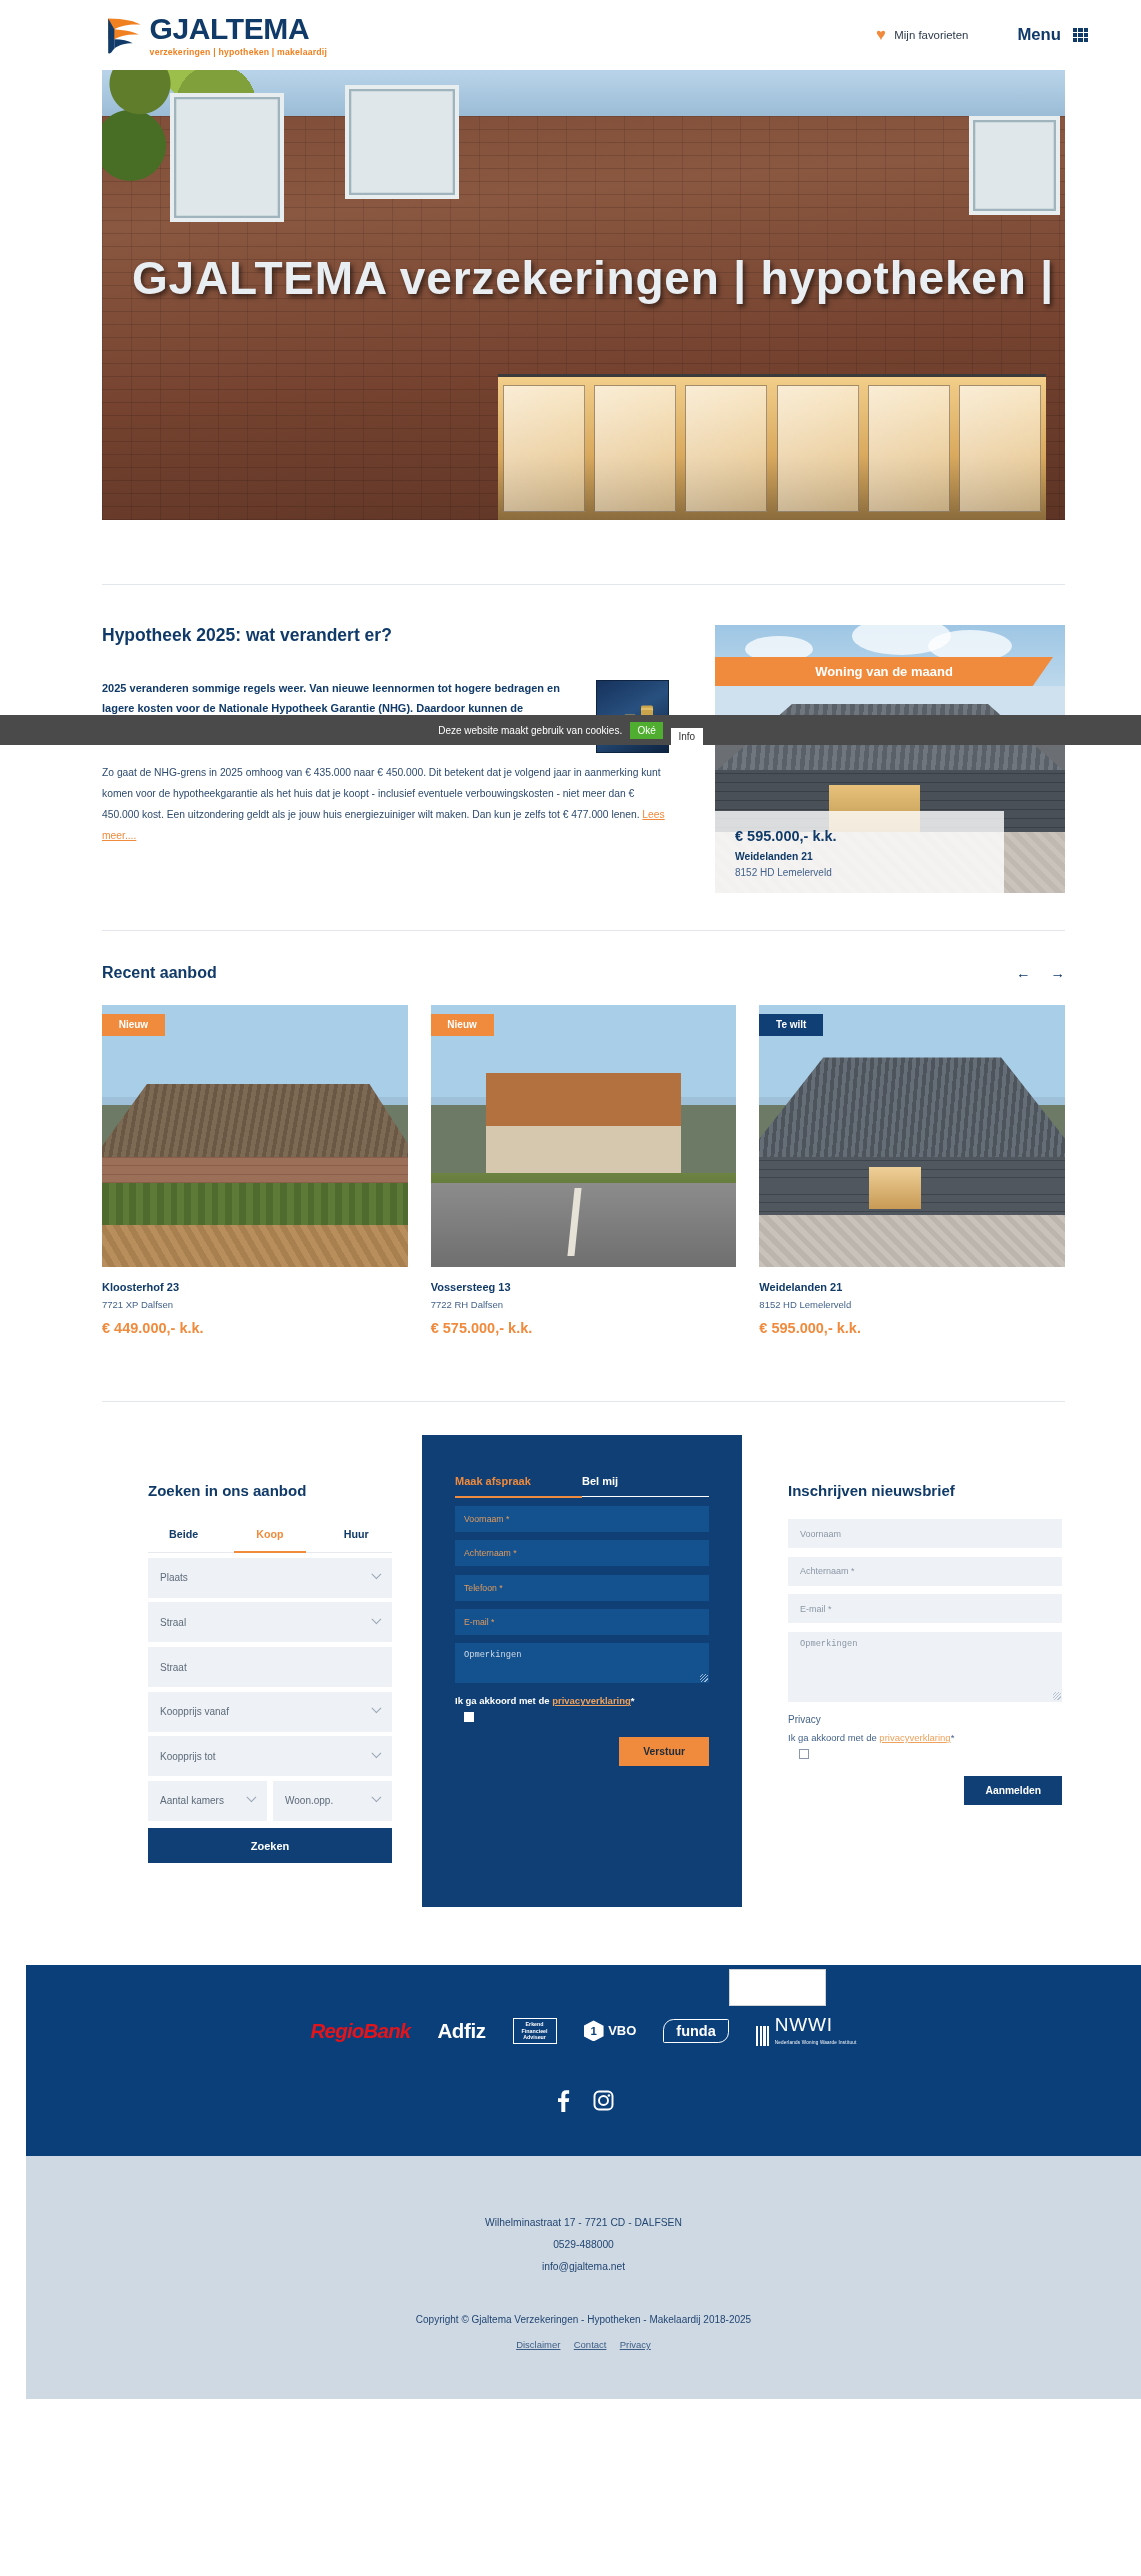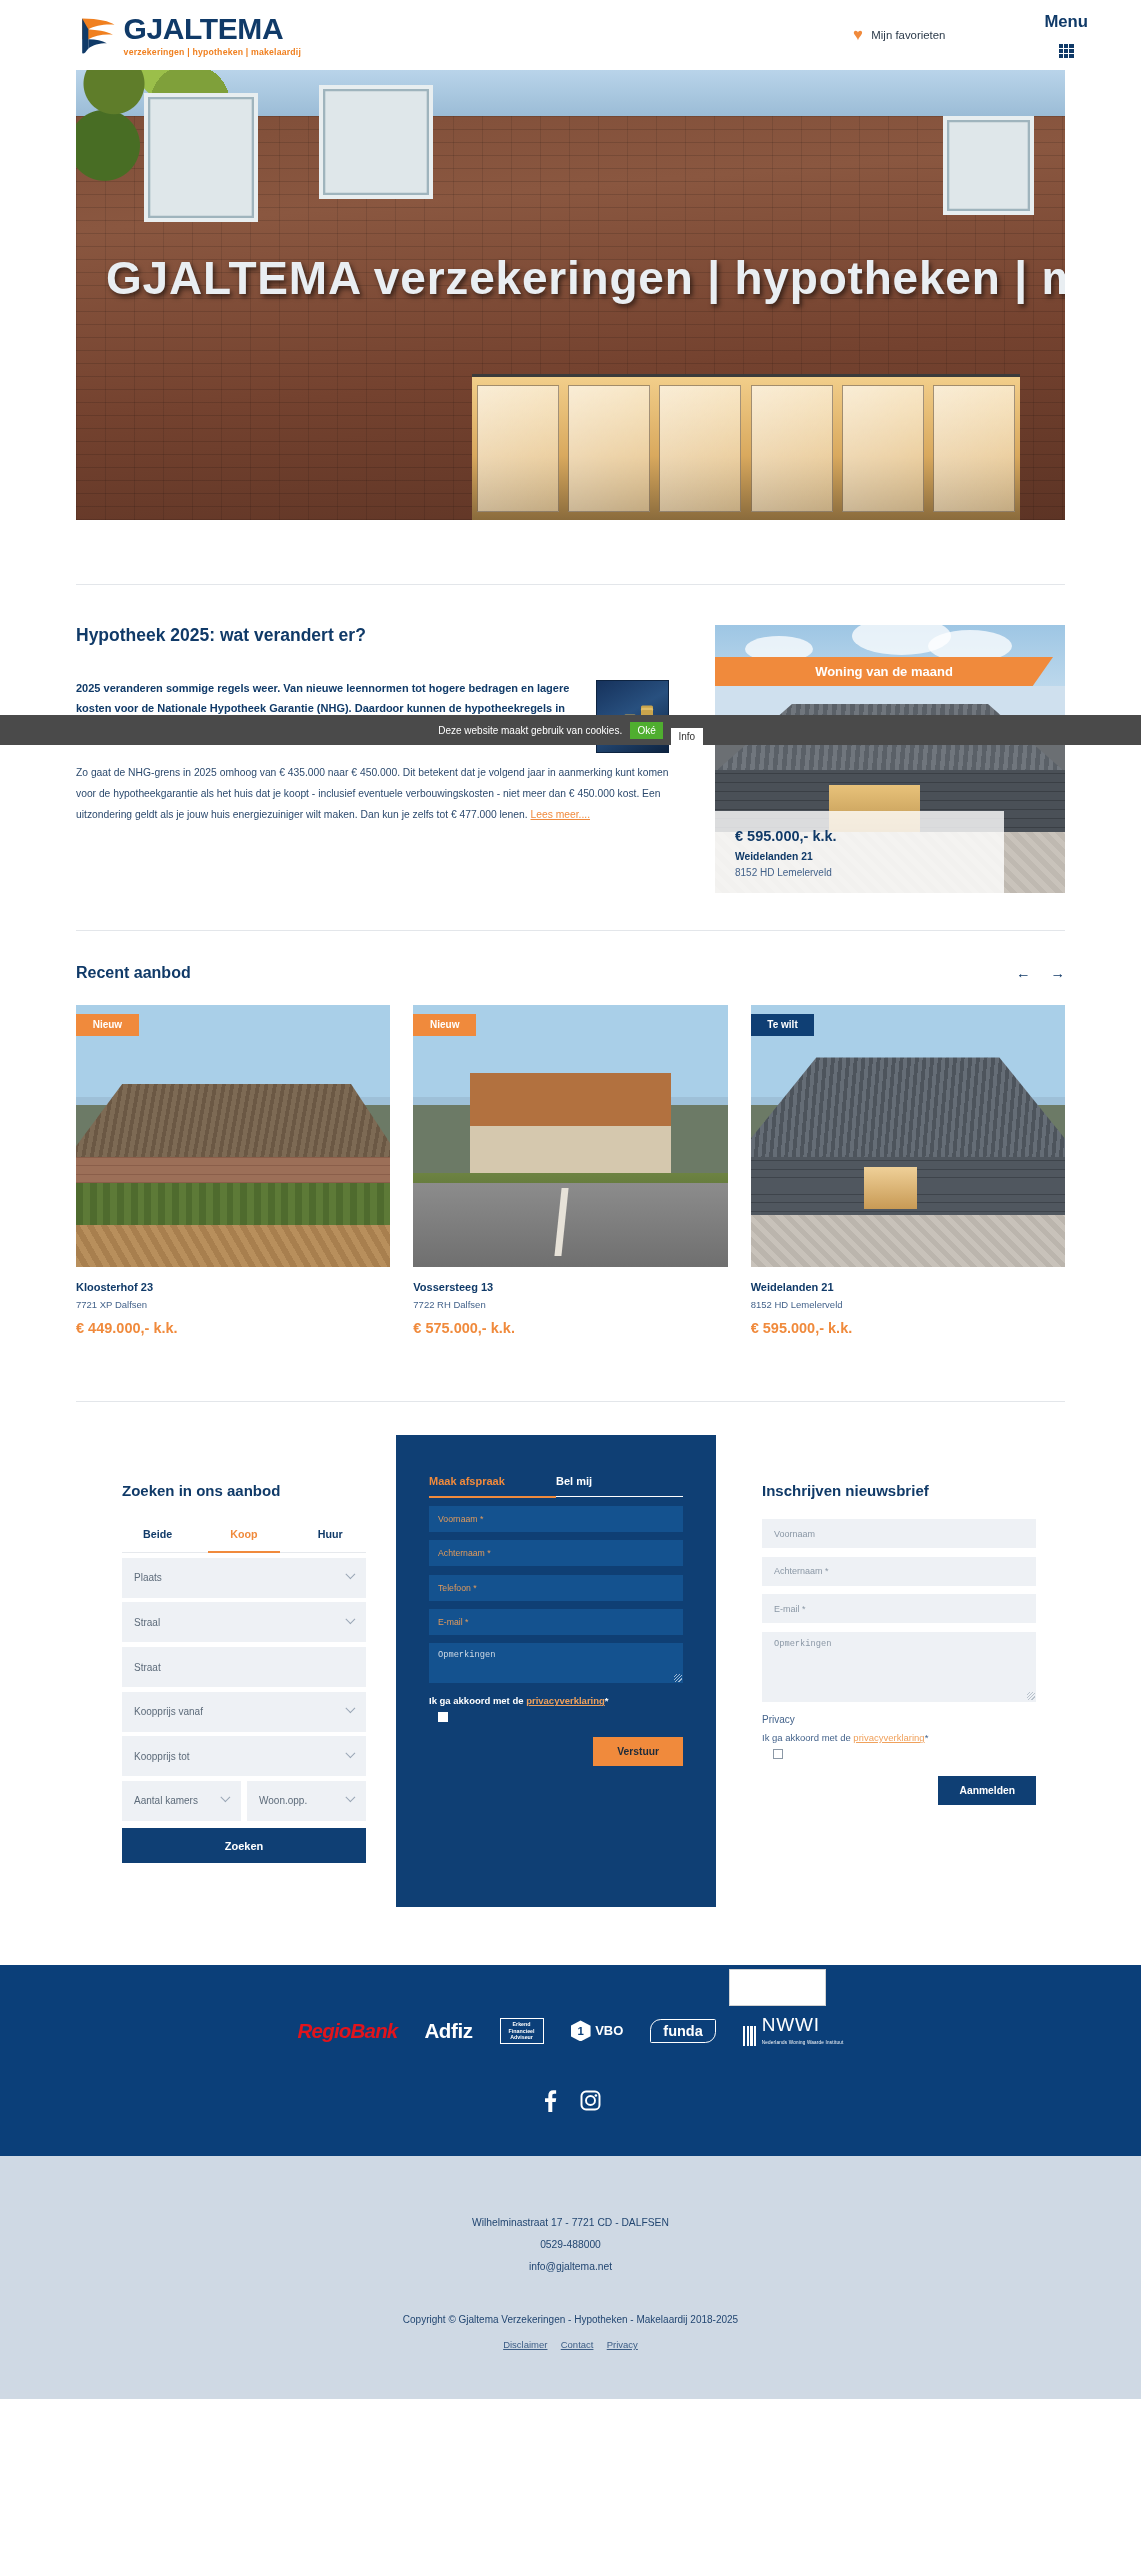--- a/index.html
+++ b/index.html
@@ -5,21 +5,21 @@
   * { box-sizing: border-box; margin: 0; padding: 0; }
   html, body { width: 1141px; }
   body {
     font-family: "Liberation Sans", sans-serif;
     background: #ffffff;
     color: #123e72;
     width: 1141px;
     position: relative;
     overflow-x: hidden;
   }
-  .page { width: 1141px; position: relative; }
+  .page { width: 1141px; position: relative; padding-left: 26px; }
 
   
   .header {
     height: 70px;
     background: #fff;
     display: flex;
     align-items: center;
     padding: 0 53px 0 76px;
   }
   .logo-wrap { display: flex; align-items: center; gap: 7.6px; }
@@ -33,21 +33,21 @@
     font-size: 8.7px; font-weight: 700; color: #f08020; margin-top: 3.8px;
     letter-spacing: 0.2px;
   }
   .header-spacer { flex: 1; }
   .fav {
     display: flex; align-items: center; gap: 8.4px;
     font-size: 11.4px; color: #2b3a4a; cursor: pointer;
   }
   .heart { color: #f08a3c; font-size: 16.7px; line-height: 1; }
   .menu-block {
-    display: flex; align-items: center; gap: 12px; margin-left: 99px; cursor: pointer; flex-direction: column;
+    display: flex; align-items: center; gap: 12px; margin-left: 49px; cursor: pointer;
   }
   .menu-label { font-size: 16.7px; font-weight: 800; color: #103a68; }
   .grid-icon { display: grid; grid-template-columns: repeat(3,1fr); gap: 1.1px; width: 15px; }
   .grid-icon i { display: block; height: 3.8px; background: #103a68; }
 
   
   .hero {
     margin: 0 76px; height: 450px; position: relative; overflow: hidden;
     background: linear-gradient(180deg,#8fb8d8 0%, #a8c3d8 25%, #7a4c37 26%, #6a4031 100%);
   }

